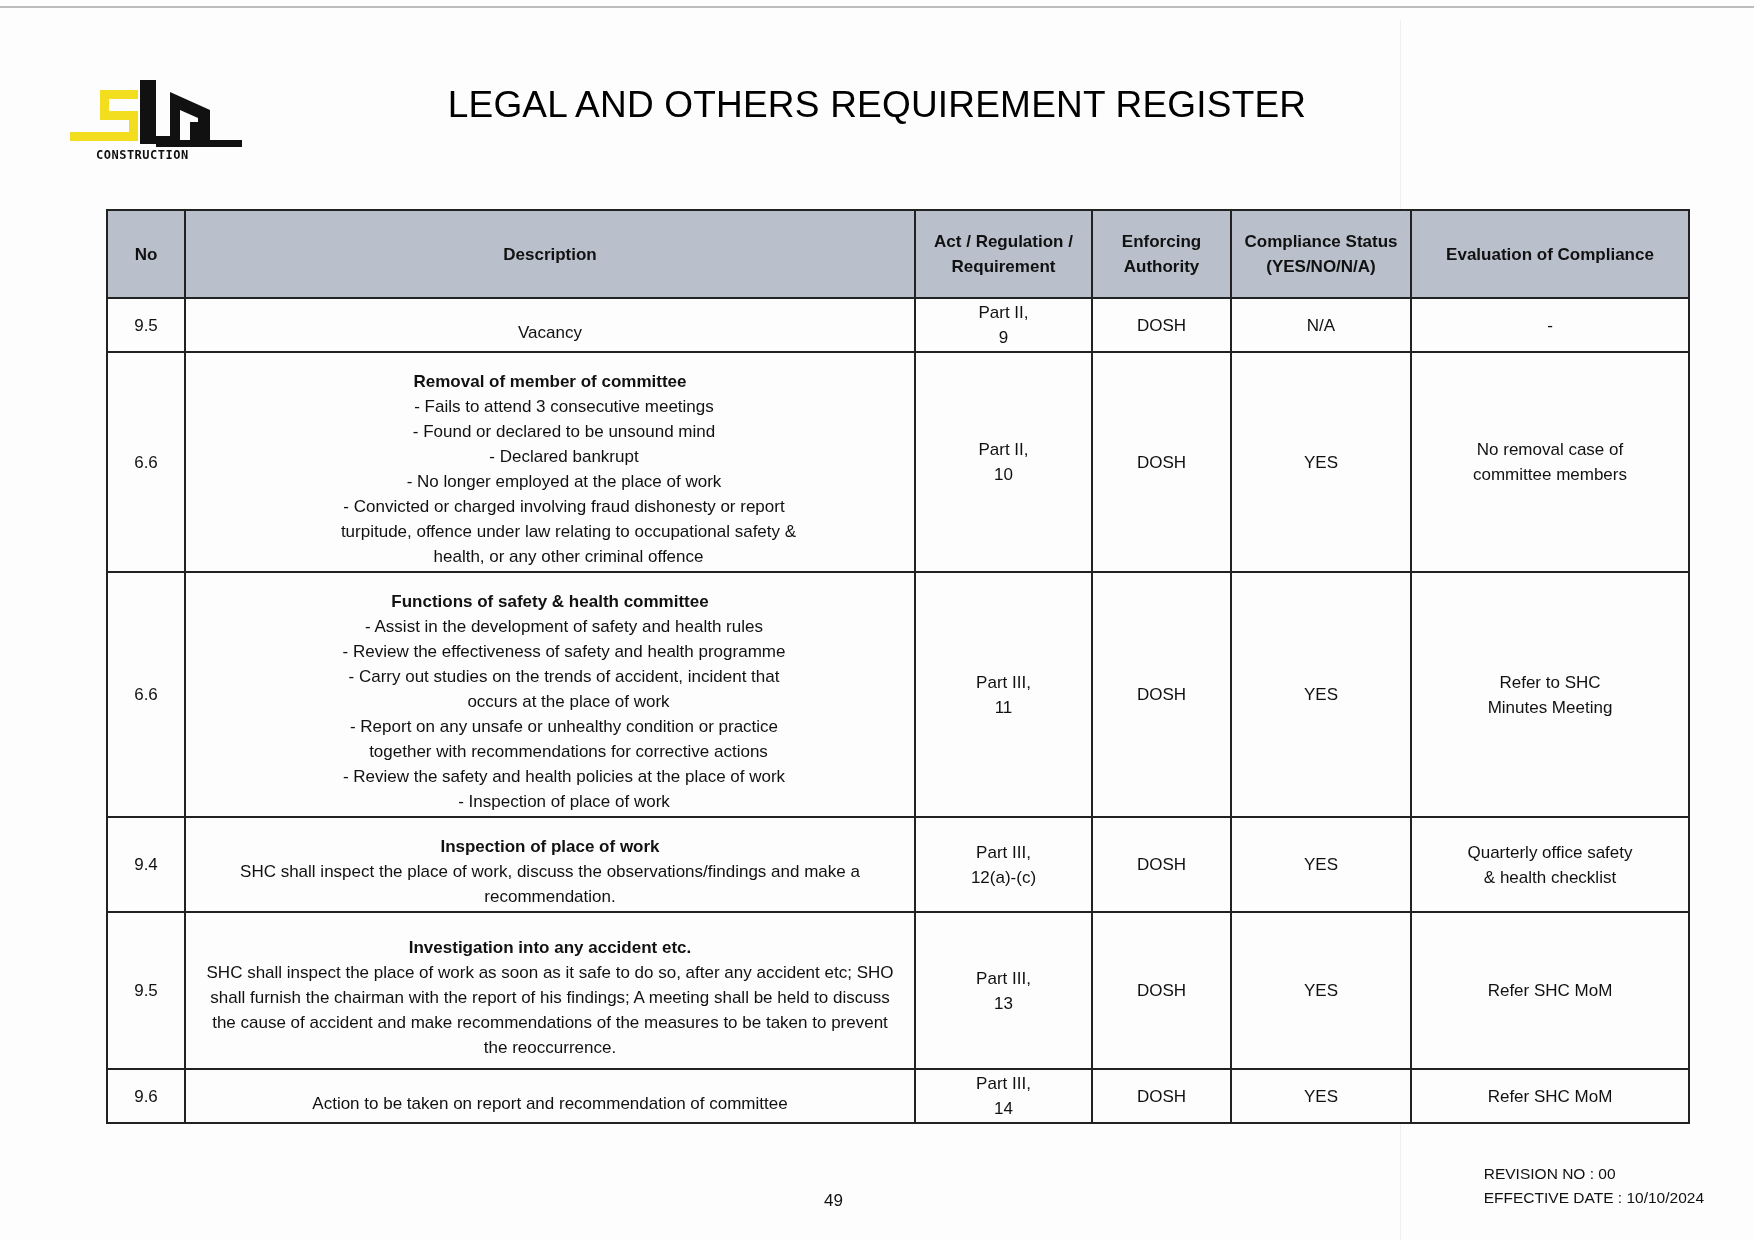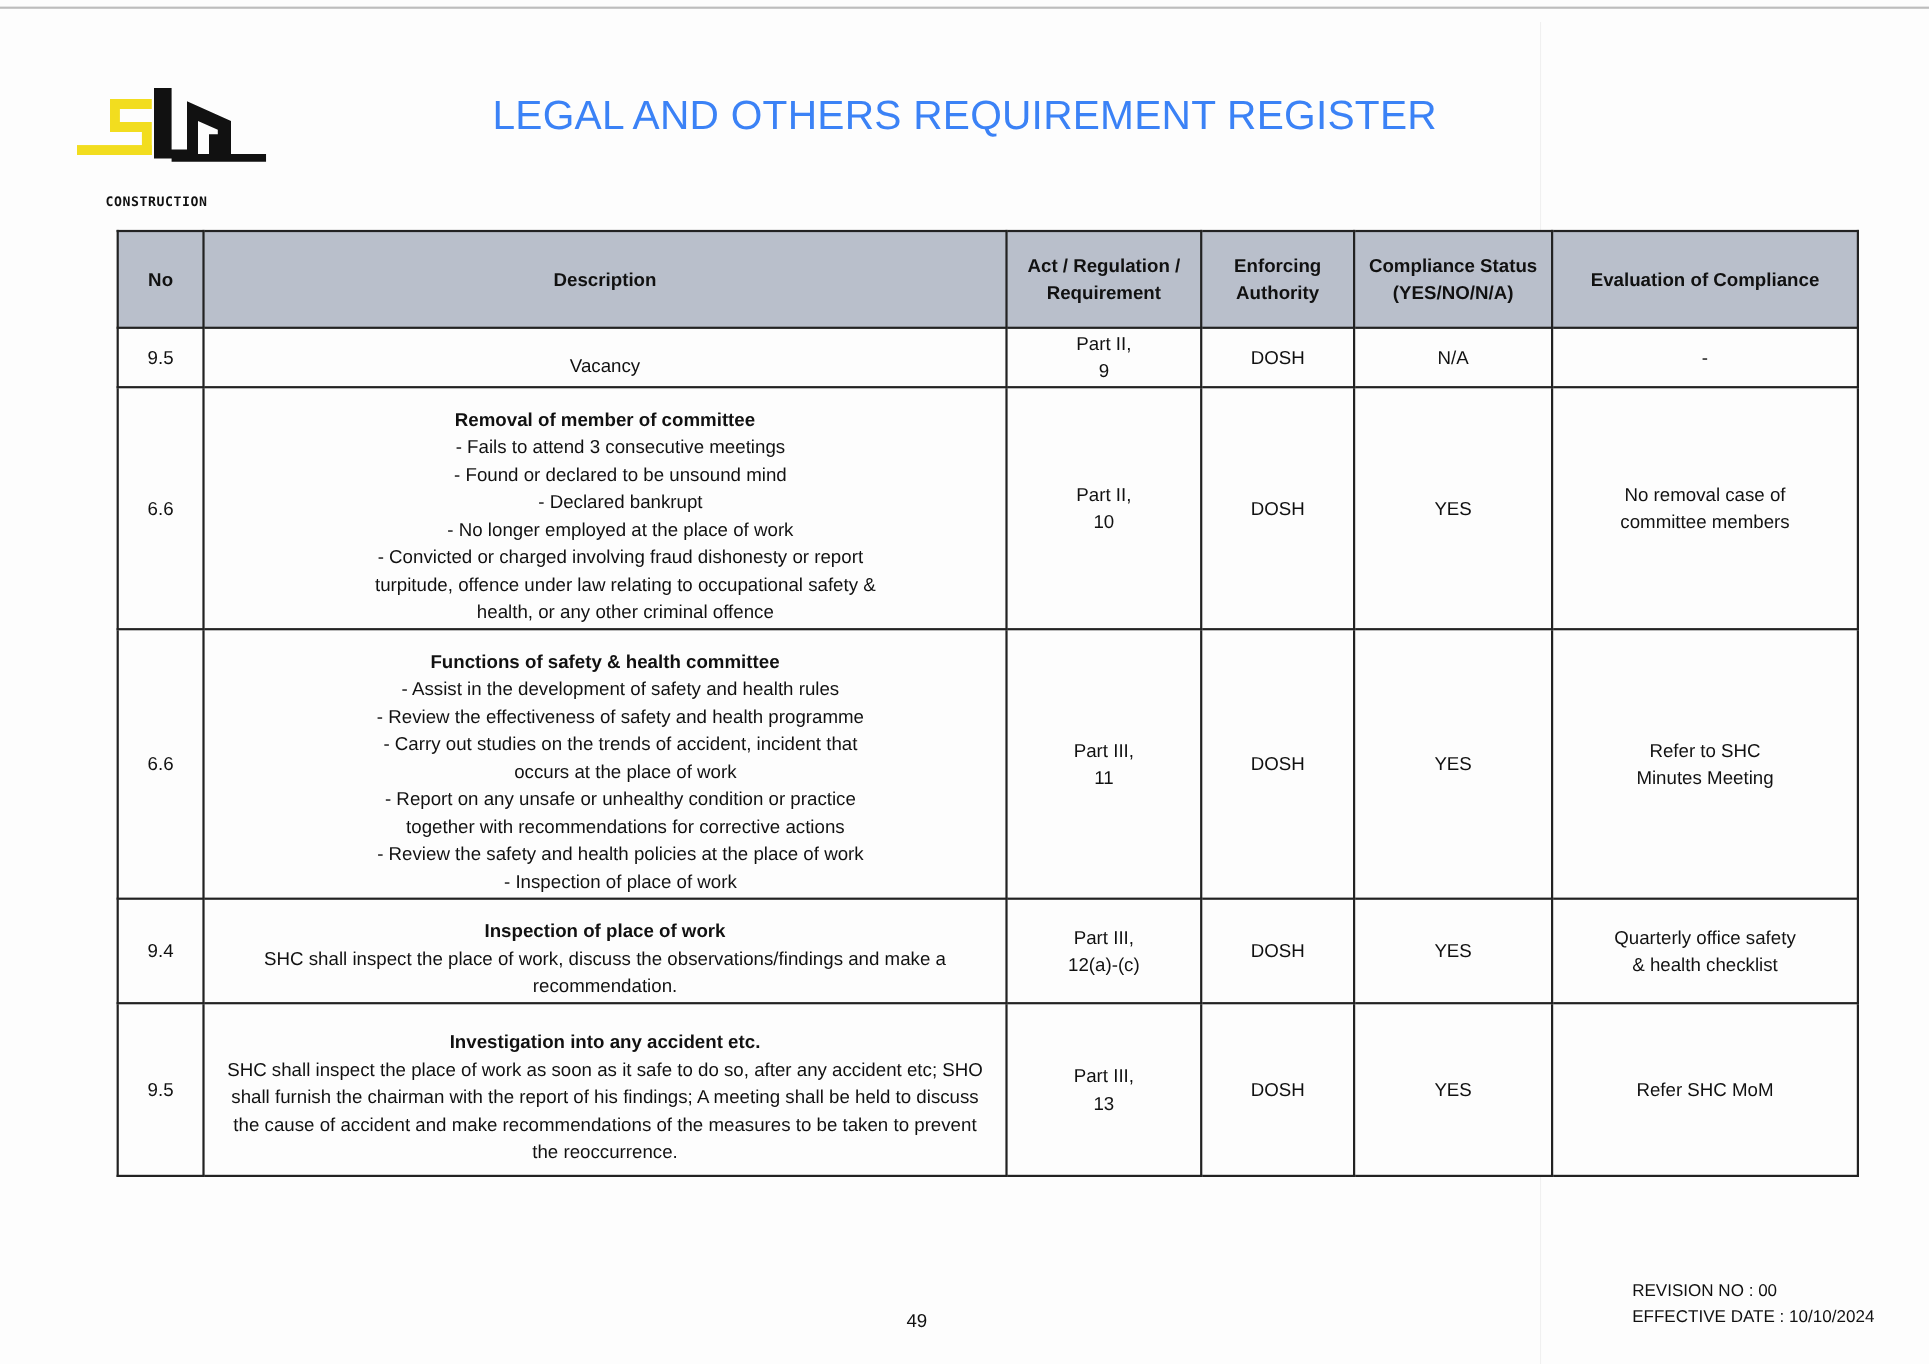--- a/index.html
+++ b/index.html
@@ -5,25 +5,25 @@
   html, body { margin:0; padding:0; }
   body {
     width:1754px; height:1240px; background:#fdfdfd; position:relative; overflow:hidden;
     font-family:"Liberation Sans", "DejaVu Sans", sans-serif; color:#111;
   }
   .top-rule { position:absolute; left:0; top:6px; width:1754px; height:2px; background:#bdbdbd; }
   .fold-line { position:absolute; left:1400px; top:20px; width:1px; height:1220px; background:#f0f0f0; }
   .logo { position:absolute; left:70px; top:78px; width:172px; height:86px; }
   .logo-text {
     position:absolute; left:26px; top:70px; font-family:"DejaVu Sans Mono", monospace;
-    font-weight:bold; font-size:12px; letter-spacing:0.5px; color:#111;margin-top:28px;
+    font-weight:bold; font-size:12px; letter-spacing:0.5px; color:#111;
   }
   .title {
     position:absolute; left:0; width:1754px; top:84px; text-align:center;
-    font-size:37px; color:#3b82f6; letter-spacing:0.2px;
+    font-size:37px; color:#000000; letter-spacing:0.2px;
   }
   .register {
     position:absolute; left:106px; top:209px; width:1582px;
     border-collapse:collapse; table-layout:fixed; font-size:17px;
   }
   .register th, .register td { border:2px solid #222; padding:0; vertical-align:middle; }
   .register th {
     background:#b9bfcb; font-weight:bold; font-size:17px; line-height:25px; text-align:center; height:86px;
   }
   .register td { text-align:center; line-height:25px; background:#fdfdfd; }
@@ -180,20 +180,33 @@
       </td>
       <td>
         <div>Part III,</div>
         <div>13</div>
       </td>
       <td>DOSH</td>
       <td>YES</td>
       <td>Refer SHC MoM</td>
     </tr>
 
+    <tr style="height:54px">
+      <td>9.6</td>
+      <td class="desc">
+        <div>Action to be taken on report and recommendation of committee</div>
+      </td>
+      <td>
+        <div>Part III,</div>
+        <div>14</div>
+      </td>
+      <td>DOSH</td>
+      <td>YES</td>
+      <td>Refer SHC MoM</td>
+    </tr>
   </tbody>
 </table>
 
 <div class="footer-page">49</div>
 <div class="footer-rev">
   <div>REVISION NO : 00</div>
   <div>EFFECTIVE DATE : 10/10/2024</div>
 </div>
 
 </body></html>

